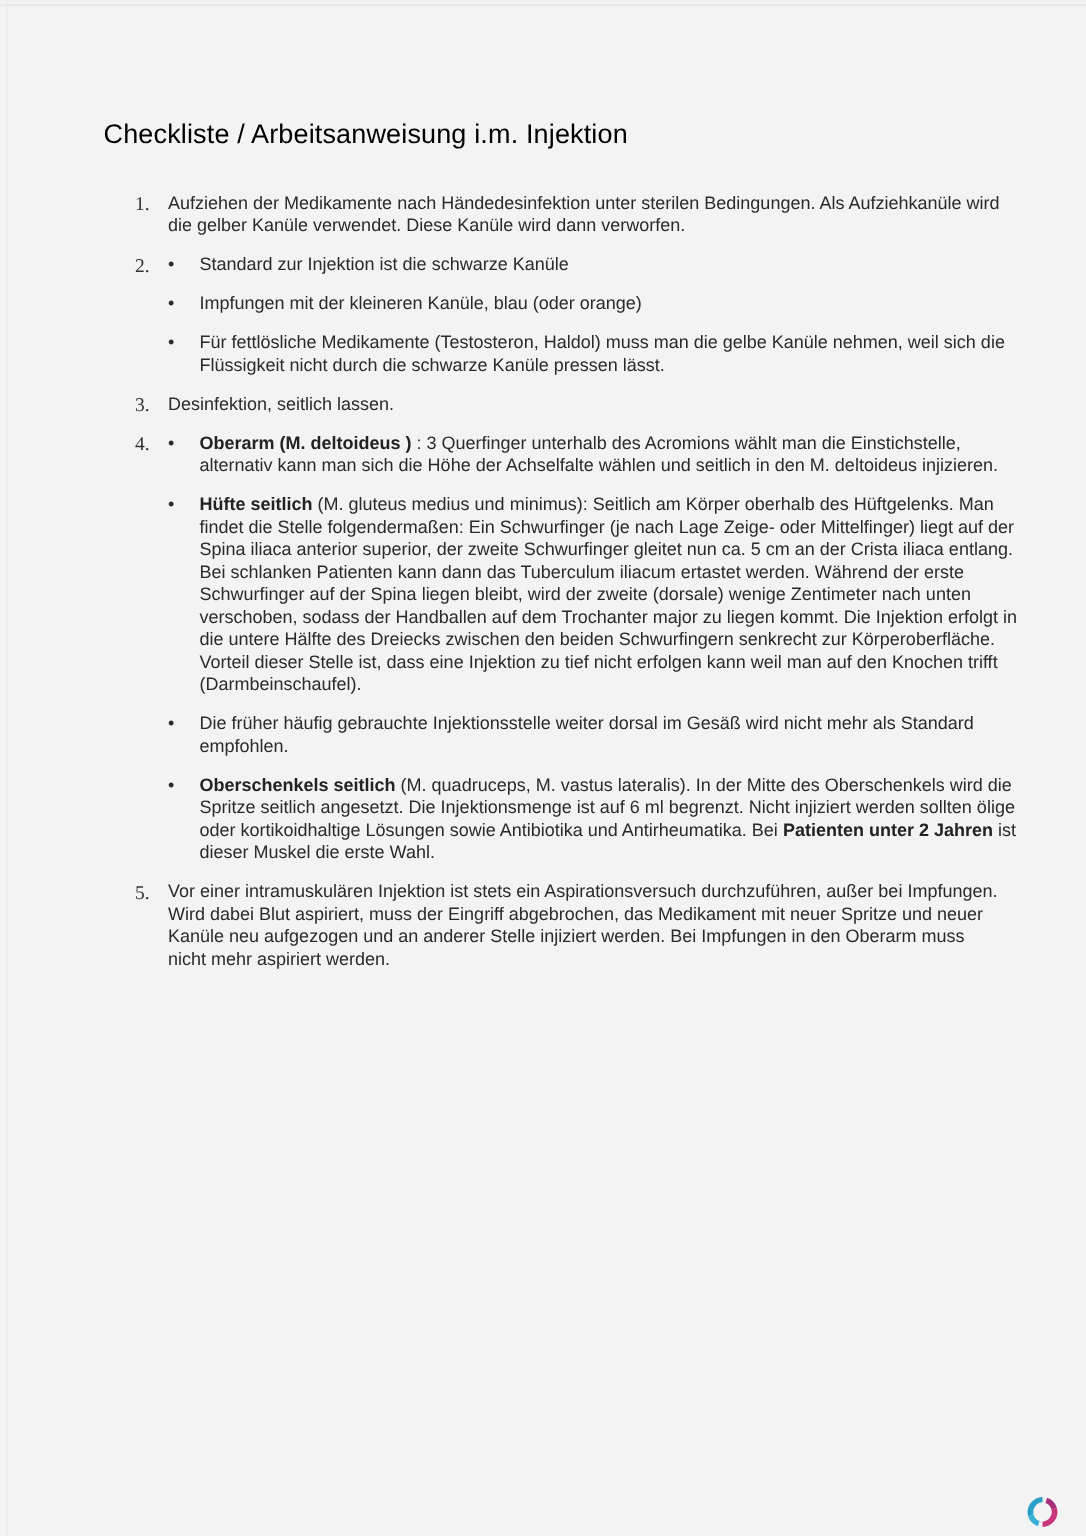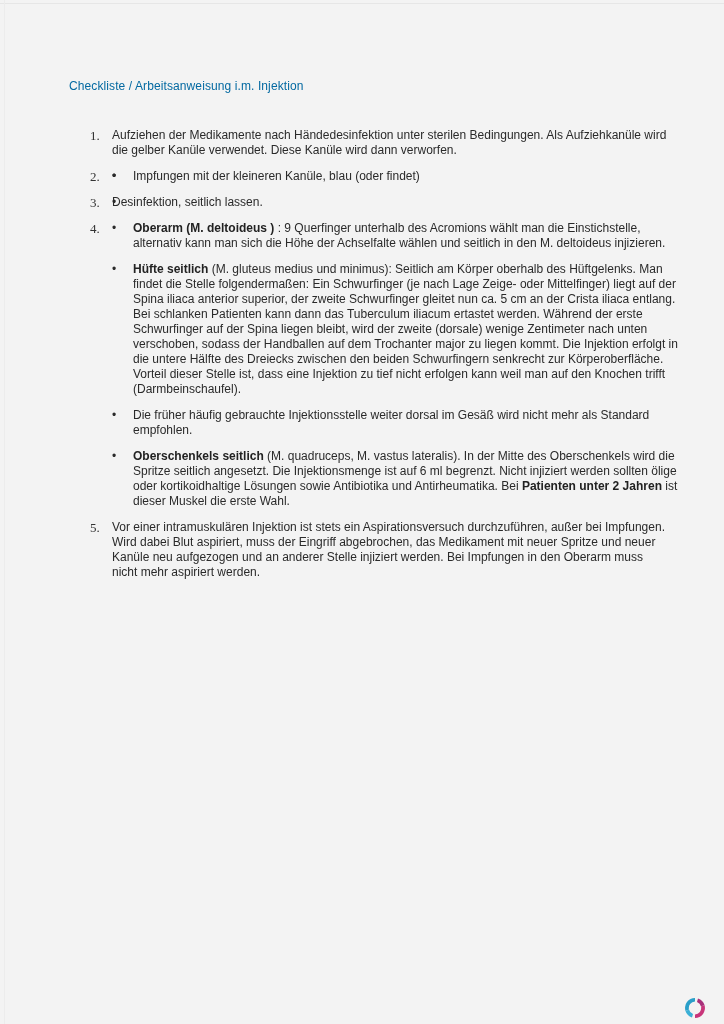--- a/index.html
+++ b/index.html
@@ -8,21 +8,21 @@
       background: #f3f3f3;
       position: relative;
       overflow: hidden;
       font-family: "Liberation Sans", sans-serif;
       color: #2a2a2a;
     }
     .page-edge-top { position:absolute; left:0; top:3px; width:724px; height:1px; background:#e6e6e6; }
     .page-edge-left { position:absolute; left:4px; top:0; width:1px; height:1024px; background:#ececec; }
     .title {
       position: absolute; left: 69px; top: 79px;
-      font-size: 12px; color: #0369a1; letter-spacing: 0.1px;
+      font-size: 18px; color: #000000; letter-spacing: 0.1px;
     }
     .doc {
       position: absolute; left: 90px; top: 128px; width: 580px;
       font-size: 12px; line-height: 15px;
     }
     .ol-item { position: relative; padding-left: 22px; margin-bottom: 11px; }
     .ol-num {
       position: absolute; left: 0; top: 0;
       font-family: "Liberation Serif", serif; font-size: 13px; color: #333;
     }
@@ -46,42 +46,44 @@
   <div class="ol-item">
     <span class="ol-num">1.</span>
     <div>Aufziehen der Medikamente nach Händedesinfektion unter sterilen Bedingungen. Als Aufziehkanüle wird die gelber Kanüle verwendet. Diese Kanüle wird dann verworfen.</div>
   </div>
 
   <div class="ol-item">
     <span class="ol-num">2.</span>
     <div class="ul">
       <div class="ul-item">
         <span class="bullet">•</span>
+        <span>Standard zur Injektion ist die schwarze Kanüle</span>
       </div>
       <div class="ul-item">
         <span class="bullet">•</span>
-        <span>Impfungen mit der kleineren Kanüle, blau (oder findet)</span>
+        <span>Impfungen mit der kleineren Kanüle, blau (oder orange)</span>
       </div>
       <div class="ul-item">
         <span class="bullet">•</span>
+        <span>Für fettlösliche Medikamente (Testosteron, Haldol) muss man die gelbe Kanüle nehmen, weil sich die Flüssigkeit nicht durch die schwarze Kanüle pressen lässt.</span>
       </div>
     </div>
   </div>
 
   <div class="ol-item">
     <span class="ol-num">3.</span>
     <div>Desinfektion, seitlich lassen.</div>
   </div>
 
   <div class="ol-item">
     <span class="ol-num">4.</span>
     <div class="ul">
       <div class="ul-item">
         <span class="bullet">•</span>
-        <b>Oberarm (M. deltoideus )</b><span> : 9 Querfinger unterhalb des Acromions wählt man die Einstichstelle, alternativ kann man sich die Höhe der Achselfalte wählen und seitlich in den M. deltoideus injizieren.</span>
+        <b>Oberarm (M. deltoideus )</b><span> : 3 Querfinger unterhalb des Acromions wählt man die Einstichstelle, alternativ kann man sich die Höhe der Achselfalte wählen und seitlich in den M. deltoideus injizieren.</span>
       </div>
       <div class="ul-item">
         <span class="bullet">•</span>
         <b>Hüfte seitlich</b><span> (M. gluteus medius und minimus): Seitlich am Körper oberhalb des Hüftgelenks. Man findet die Stelle folgendermaßen: Ein Schwurfinger (je nach Lage Zeige- oder Mittelfinger) liegt auf der Spina iliaca anterior superior, der zweite Schwurfinger gleitet nun ca. 5 cm an der Crista iliaca entlang. Bei schlanken Patienten kann dann das Tuberculum iliacum ertastet werden. Während der erste Schwurfinger auf der Spina liegen bleibt, wird der zweite (dorsale) wenige Zentimeter nach unten verschoben, sodass der Handballen auf dem Trochanter major zu liegen kommt. Die Injektion erfolgt in die untere Hälfte des Dreiecks zwischen den beiden Schwurfingern senkrecht zur Körperoberfläche. Vorteil dieser Stelle ist, dass eine Injektion zu tief nicht erfolgen kann weil man auf den Knochen trifft (Darmbeinschaufel).</span>
       </div>
       <div class="ul-item">
         <span class="bullet">•</span>
         <span>Die früher häufig gebrauchte Injektionsstelle weiter dorsal im Gesäß wird nicht mehr als Standard empfohlen.</span>
       </div>
       <div class="ul-item">

